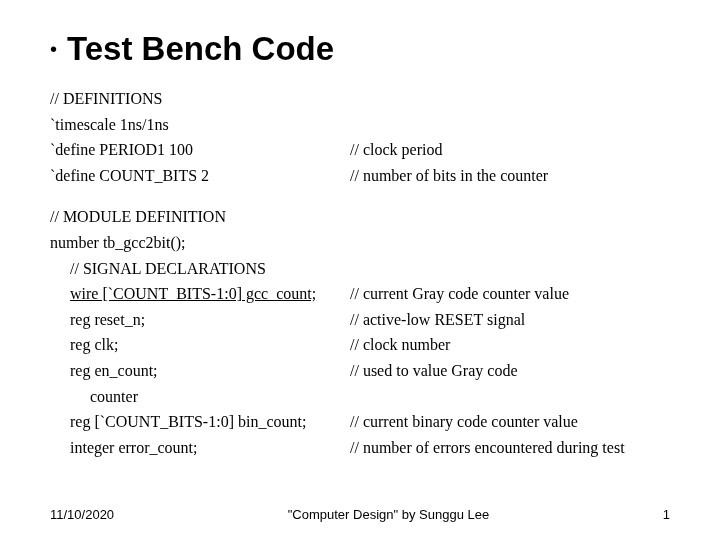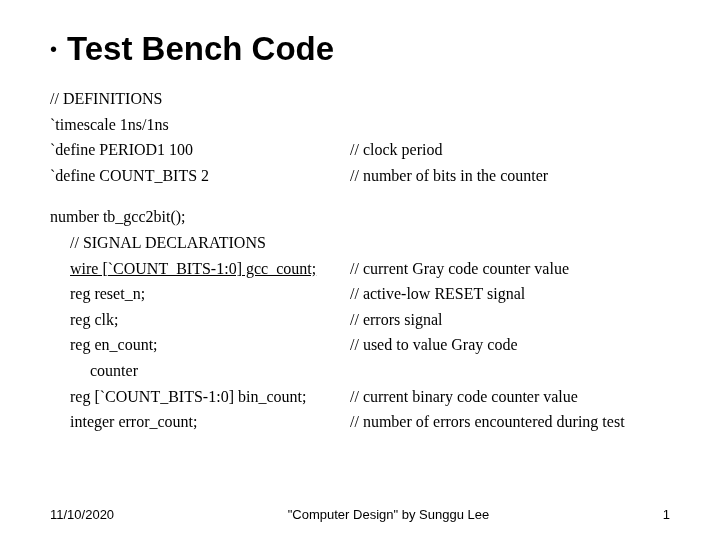--- a/index.html
+++ b/index.html
@@ -111,36 +111,39 @@
       <span class="code-comment">// clock period</span>
     </div>
     <div class="code-line">
       <span class="code-left">`define COUNT_BITS 2</span>
       <span class="code-comment">// number of bits in the counter</span>
     </div>
 
     <div class="section-gap"></div>
 
     <div class="code-line">
+      <span>// MODULE DEFINITION</span>
+    </div>
+    <div class="code-line">
       <span>number tb_gcc2bit();</span>
     </div>
     <div class="code-line indent1">
       <span>// SIGNAL DECLARATIONS</span>
     </div>
     <div class="code-line indent1">
       <span class="code-left" style="min-width:280px;text-decoration:underline;">wire [`COUNT_BITS-1:0] gcc_count;</span>
       <span class="code-comment">// current Gray code counter value</span>
     </div>
     <div class="code-line indent1">
       <span class="code-left" style="min-width:280px;">reg reset_n;</span>
       <span class="code-comment">// active-low RESET signal</span>
     </div>
     <div class="code-line indent1">
       <span class="code-left" style="min-width:280px;">reg clk;</span>
-      <span class="code-comment">// errors signal</span>
+      <span class="code-comment">// clock number</span>
     </div>
     <div class="code-line indent1">
       <span class="code-left" style="min-width:280px;">reg en_count;</span>
       <span class="code-comment">// used to value Gray code</span>
     </div>
     <div class="code-line indent2">
       <span>counter</span>
     </div>
     <div class="code-line indent1">
       <span class="code-left" style="min-width:280px;">reg [`COUNT_BITS-1:0] bin_count;</span>

